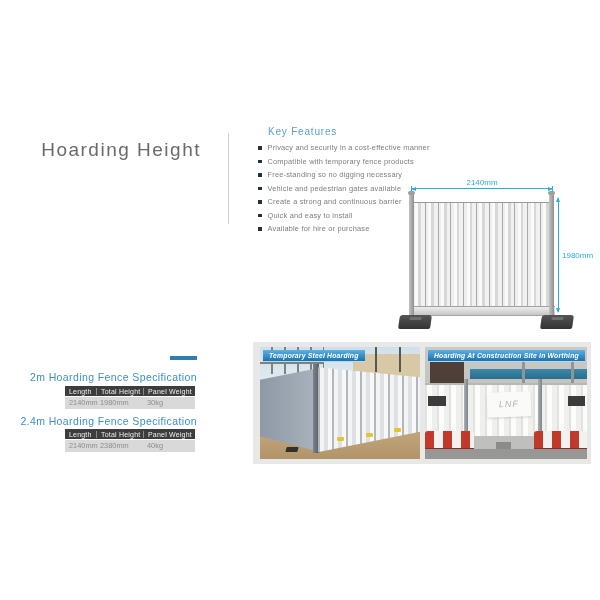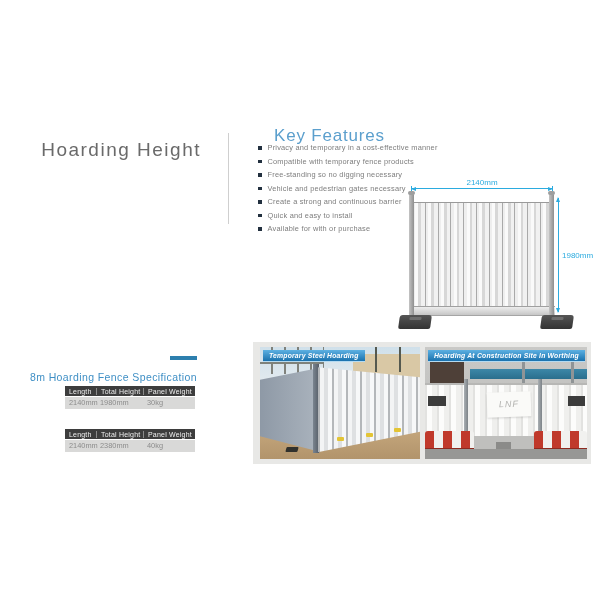--- a/index.html
+++ b/index.html
@@ -9,21 +9,21 @@
   }
   
   .title{
     position:absolute;left:0;top:139px;width:201px;text-align:right;
     color:#6a6a6a;font-size:19px;line-height:22px;letter-spacing:1.5px;font-weight:400;
   }
   .vdivider{position:absolute;left:228px;top:133px;width:1px;height:91px;background:#cfcfcf;}
 
   
   .kf-heading{
-    position:absolute;left:274px;top:126px;font-size:17px;letter-spacing:0.8px;
+    position:absolute;left:268px;top:126px;font-size:10px;letter-spacing:0.8px;
     color:#5b9fcd;font-weight:400;
   }
   .kf-list{position:absolute;left:258px;top:141px;width:190px;}
   .kf-item{display:flex;align-items:center;height:13.5px;}
   .kf-bullet{width:3.5px;height:3.5px;background:#22303f;margin-right:6px;flex:0 0 auto;}
   .kf-text{font-size:7.4px;color:#7d7d7d;letter-spacing:0.2px;white-space:nowrap;}
   .hdim{position:absolute;left:411px;top:179px;width:142px;height:12px;}
   .hdim-line{position:absolute;left:1px;right:1px;bottom:2px;height:1px;background:#2babdf;}
   .hdim-label{position:absolute;left:0;right:0;bottom:4px;text-align:center;font-size:8px;color:#2babdf;}
   .arr{position:absolute;width:0;height:0;}
@@ -122,45 +122,45 @@
 
   <div class="title">
     <div>Hoarding Height</div>
   </div>
   <div class="vdivider"></div>
 
   <div class="kf-heading">Key Features</div>
   <div class="kf-list">
     <div class="kf-item">
         <span class="kf-bullet"></span>
-        <span class="kf-text">Privacy and temporary in a cost-effective manner</span>
+        <span class="kf-text">Privacy and security in a cost-effective manner</span>
       </div>
     <div class="kf-item">
         <span class="kf-bullet"></span>
         <span class="kf-text">Compatible with temporary fence products</span>
       </div>
     <div class="kf-item">
         <span class="kf-bullet"></span>
         <span class="kf-text">Free-standing so no digging necessary</span>
       </div>
     <div class="kf-item">
         <span class="kf-bullet"></span>
-        <span class="kf-text">Vehicle and pedestrian gates necessary</span>
+        <span class="kf-text">Vehicle and pedestrian gates available</span>
       </div>
     <div class="kf-item">
         <span class="kf-bullet"></span>
         <span class="kf-text">Create a strong and continuous barrier</span>
       </div>
     <div class="kf-item">
         <span class="kf-bullet"></span>
         <span class="kf-text">Quick and easy to install</span>
       </div>
     <div class="kf-item">
         <span class="kf-bullet"></span>
-        <span class="kf-text">Available for with or purchase</span>
+        <span class="kf-text">Available for hire or purchase</span>
       </div>
   </div>
 
   <div class="hdim">
     <div class="hdim-label">2140mm</div>
     <div class="hdim-line"></div>
     <div class="arr arr-l"></div>
     <div class="arr arr-r"></div>
     <div class="tick" style="left:0;"></div>
     <div class="tick" style="right:0;"></div>
@@ -175,34 +175,35 @@
   <div class="panel">
     <div class="panel-bottomrail"></div>
   </div>
   <div class="post post-l"></div>
   <div class="post post-r"></div>
   <div class="foot foot-l"></div>
   <div class="foot foot-r"></div>
 
   <div class="accent-dash"></div>
 
-  <div class="spec-title spec-title-1">8m Hoarding Fence Specification</div>
+  <div class="spec-title spec-title-1">2m Hoarding Fence Specification</div>
   <div class="spec-table spec-table-1">
     <div class="spec-hrow">
       <div class="spec-hcell c1">Length</div>
       <div class="spec-hcell c2">Total Height</div>
       <div class="spec-hcell c3">Panel Weight</div>
     </div>
     <div class="spec-drow">
       <div class="spec-dcell c1">2140mm</div>
       <div class="spec-dcell c2">1980mm</div>
       <div class="spec-dcell c3">30kg</div>
     </div>
   </div>
 
+  <div class="spec-title spec-title-2">2.4m Hoarding Fence Specification</div>
   <div class="spec-table spec-table-2">
     <div class="spec-hrow">
       <div class="spec-hcell c1">Length</div>
       <div class="spec-hcell c2">Total Height</div>
       <div class="spec-hcell c3">Panel Weight</div>
     </div>
     <div class="spec-drow">
       <div class="spec-dcell c1">2140mm</div>
       <div class="spec-dcell c2">2380mm</div>
       <div class="spec-dcell c3">40kg</div>

